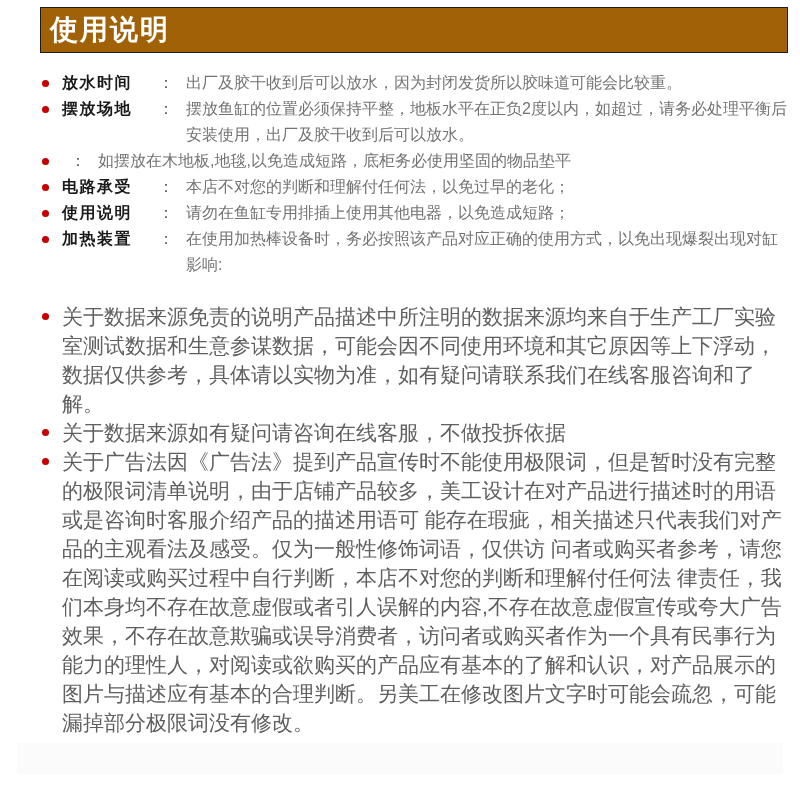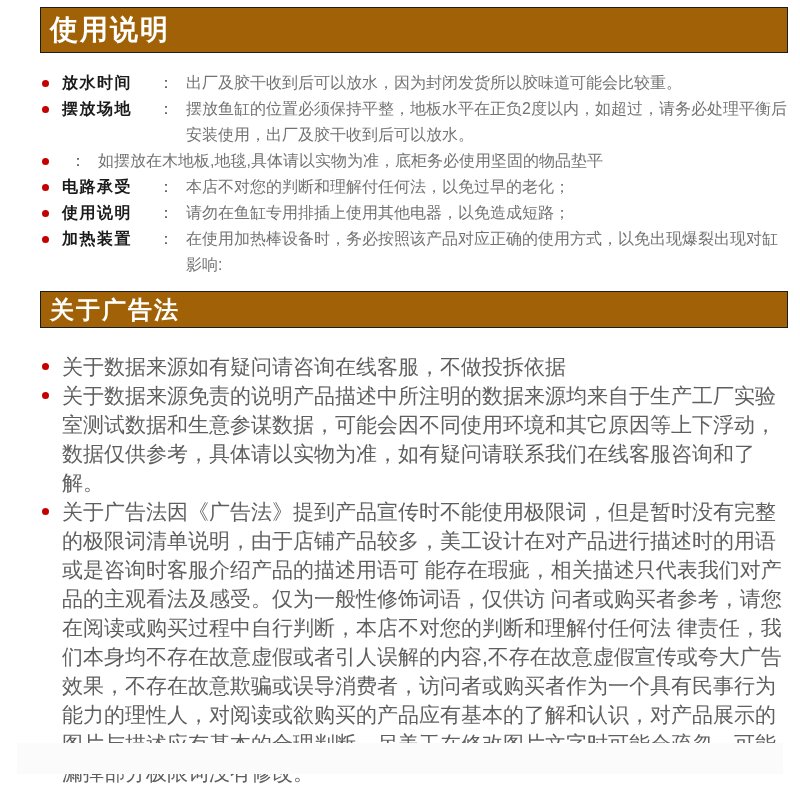--- a/index.html
+++ b/index.html
@@ -69,21 +69,21 @@
     </div>
     <div class="uitem">
       <span class="dot"></span>
       <span class="label">摆放场地</span>
       <span class="colon">：</span>
       <span class="text">摆放鱼缸的位置必须保持平整，地板水平在正负2度以内，如超过，请务必处理平衡后安装使用，出厂及胶干收到后可以放水。</span>
     </div>
     <div class="uitem">
       <span class="dot"></span>
       <span class="colon">：</span>
-      <span class="text">如摆放在木地板,地毯,具体请以实物为准，底柜务必使用坚固的物品垫平</span>
+      <span class="text">如摆放在木地板,地毯,以免造成短路，底柜务必使用坚固的物品垫平</span>
     </div>
     <div class="uitem">
       <span class="dot"></span>
       <span class="label">电路承受</span>
       <span class="colon">：</span>
       <span class="text">本店不对您的判断和理解付任何法，以免过早的老化；</span>
     </div>
     <div class="uitem">
       <span class="dot"></span>
       <span class="label">使用说明</span>
@@ -91,30 +91,29 @@
       <span class="text">请勿在鱼缸专用排插上使用其他电器，以免造成短路；</span>
     </div>
     <div class="uitem">
       <span class="dot"></span>
       <span class="label">加热装置</span>
       <span class="colon">：</span>
       <span class="text">在使用加热棒设备时，务必按照该产品对应正确的使用方式，以免出现爆裂出现对缸影响:</span>
     </div>
   </div>
 
-  <div class="banner banner2">关于广告法</div>
 
   <div class="adlaw-list">
     <div class="aitem">
       <span class="dot"></span>
-      <span class="atext">关于数据来源如有疑问请咨询在线客服，不做投拆依据</span>
+      <span class="atext">关于数据来源免责的说明产品描述中所注明的数据来源均来自于生产工厂实验室测试数据和生意参谋数据，可能会因不同使用环境和其它原因等上下浮动，数据仅供参考，具体请以实物为准，如有疑问请联系我们在线客服咨询和了解。</span>
     </div>
     <div class="aitem">
       <span class="dot"></span>
-      <span class="atext">关于数据来源免责的说明产品描述中所注明的数据来源均来自于生产工厂实验室测试数据和生意参谋数据，可能会因不同使用环境和其它原因等上下浮动，数据仅供参考，具体请以实物为准，如有疑问请联系我们在线客服咨询和了解。</span>
+      <span class="atext">关于数据来源如有疑问请咨询在线客服，不做投拆依据</span>
     </div>
     <div class="aitem">
       <span class="dot"></span>
       <span class="atext">关于广告法因《广告法》提到产品宣传时不能使用极限词，但是暂时没有完整的极限词清单说明，由于店铺产品较多，美工设计在对产品进行描述时的用语或是咨询时客服介绍产品的描述用语可 能存在瑕疵，相关描述只代表我们对产品的主观看法及感受。仅为一般性修饰词语，仅供访 问者或购买者参考，请您在阅读或购买过程中自行判断，本店不对您的判断和理解付任何法 律责任，我们本身均不存在故意虚假或者引人误解的内容,不存在故意虚假宣传或夸大广告 效果，不存在故意欺骗或误导消费者，访问者或购买者作为一个具有民事行为能力的理性人，对阅读或欲购买的产品应有基本的了解和认识，对产品展示的图片与描述应有基本的合理判断。另美工在修改图片文字时可能会疏忽，可能漏掉部分极限词没有修改。</span>
     </div>
   </div>
 
   <div class="footer-band"></div>
 
 </div>

